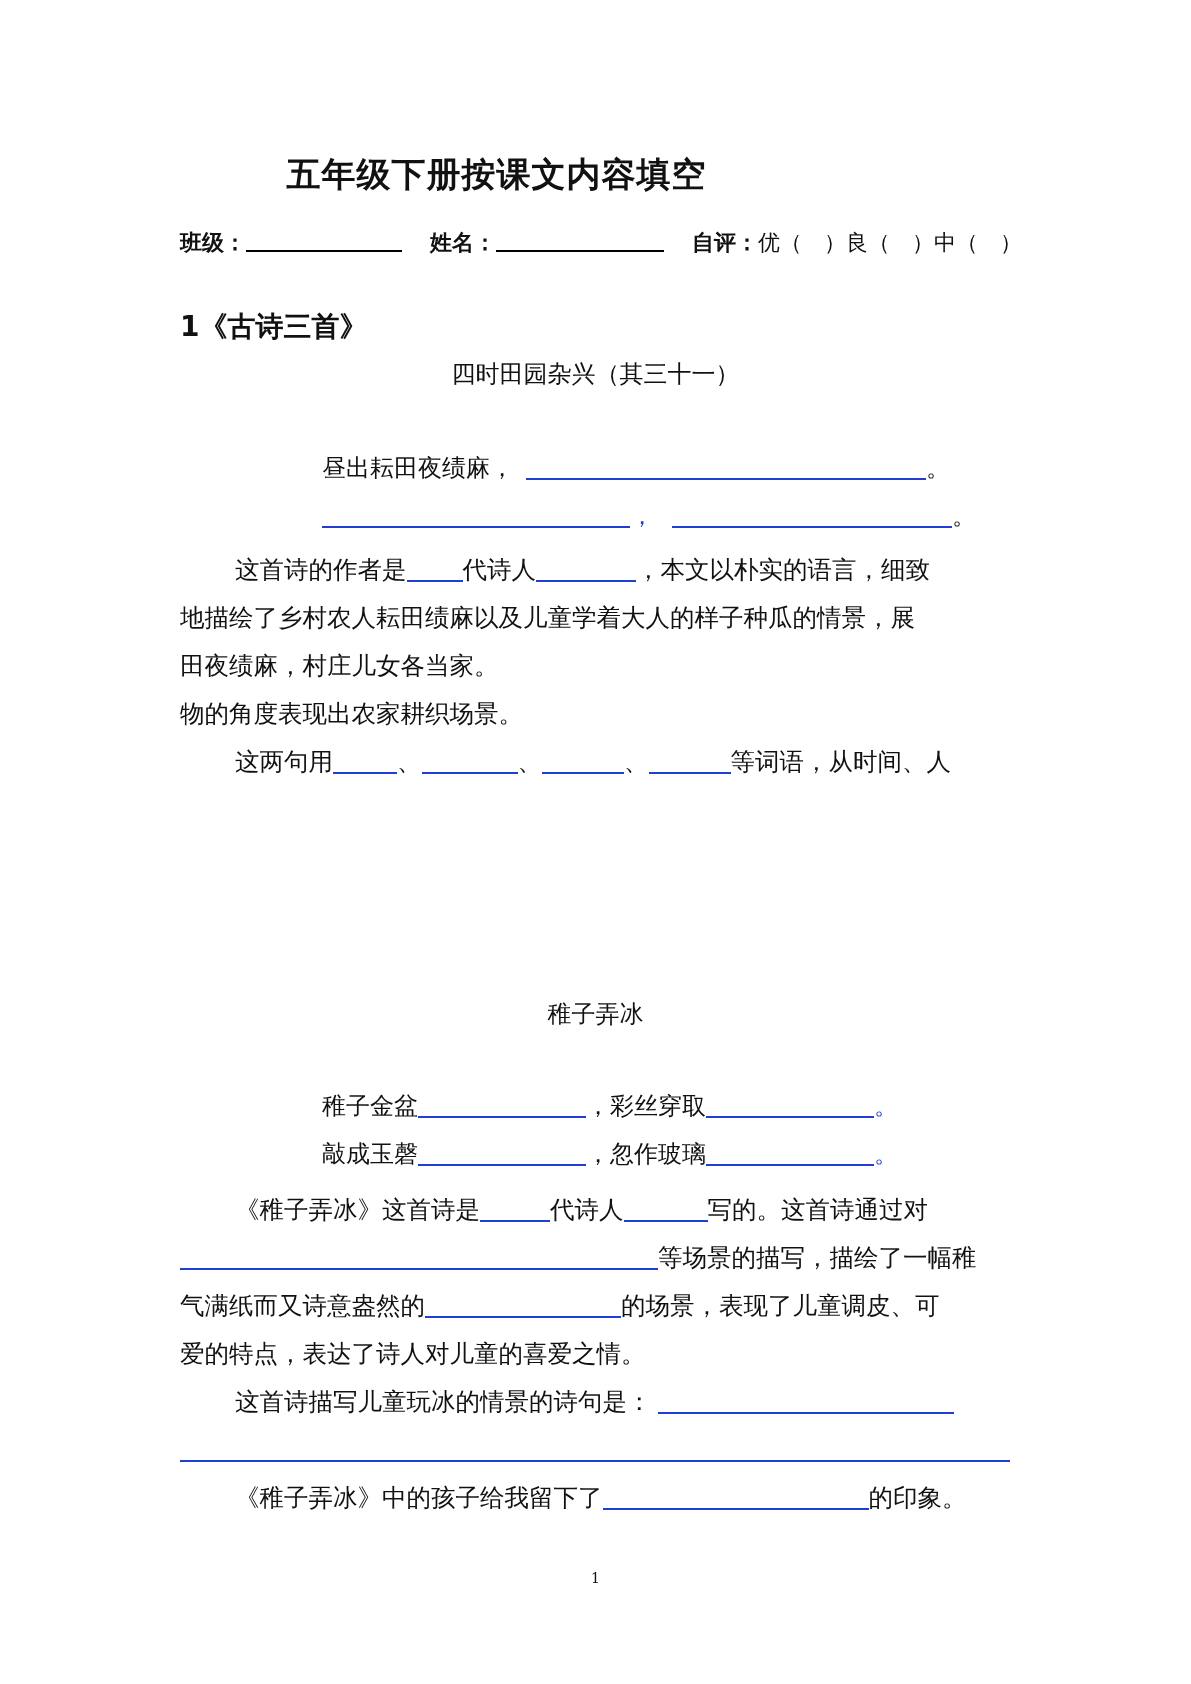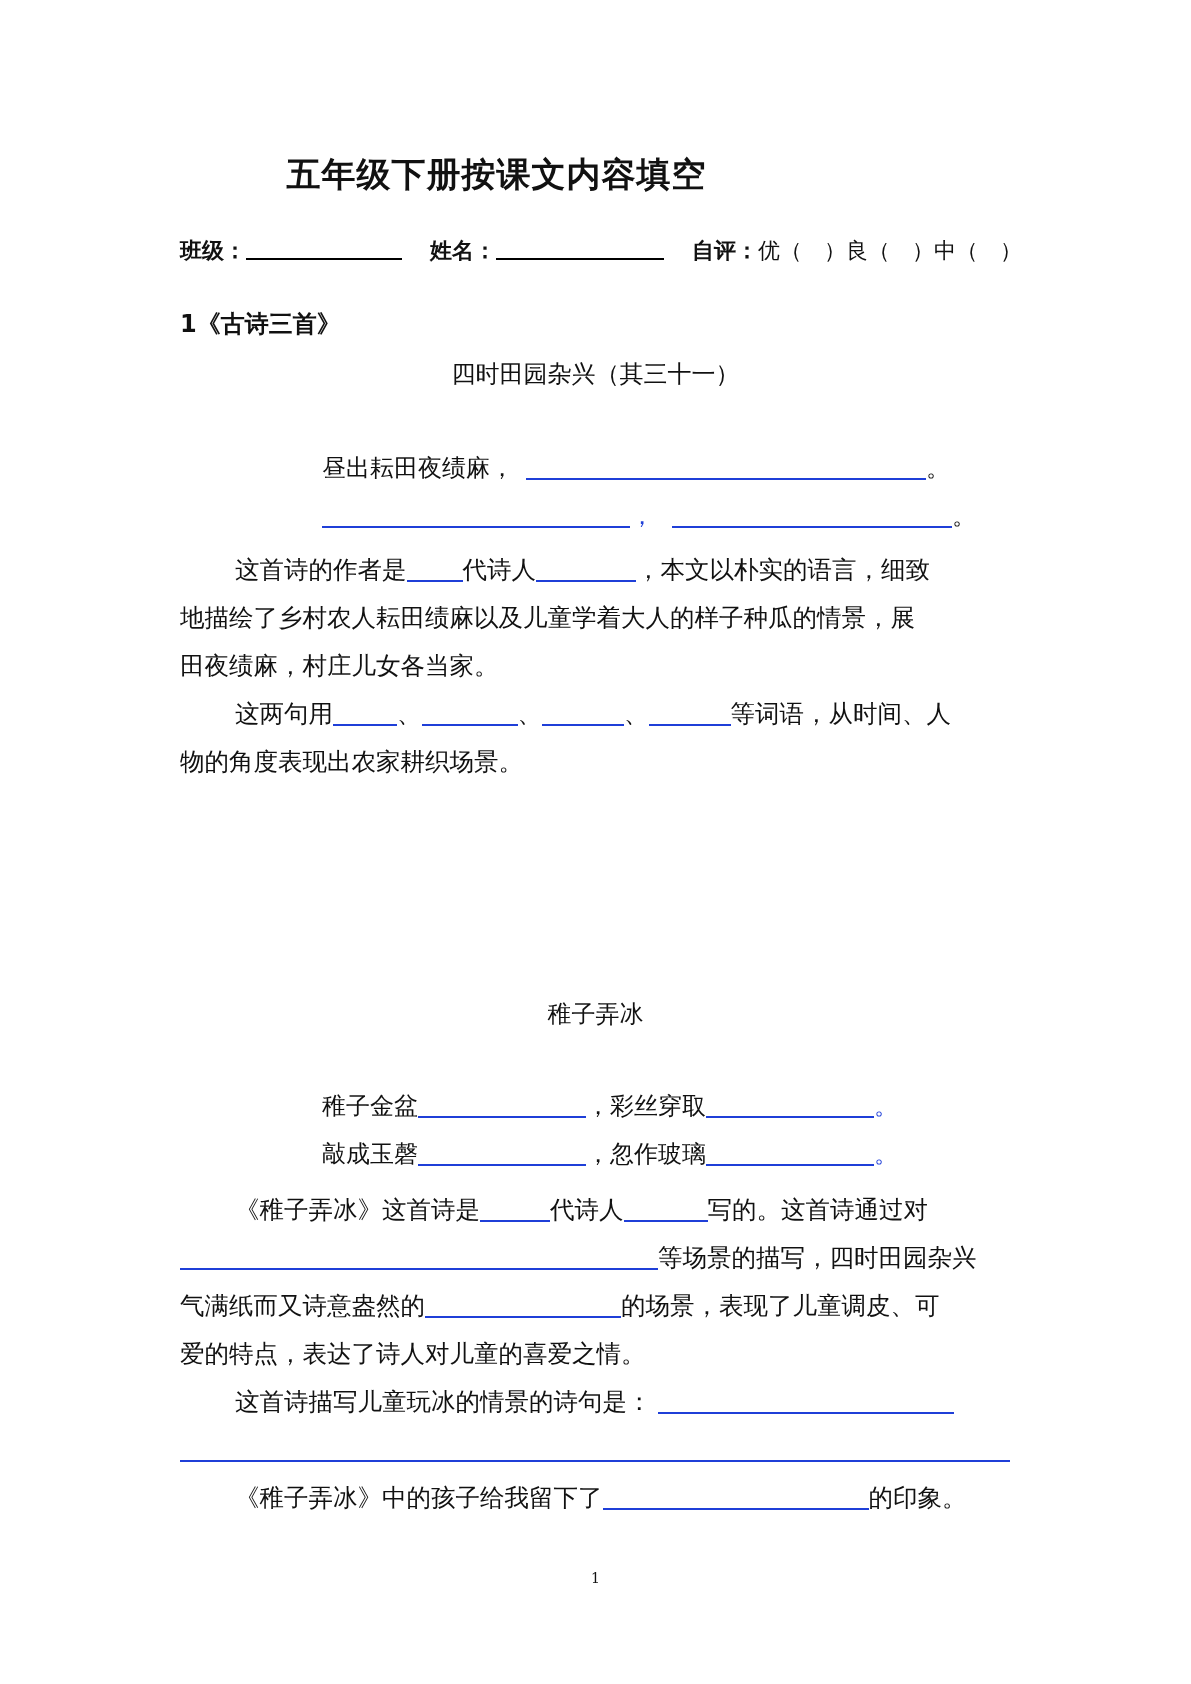--- a/index.html
+++ b/index.html
@@ -8,28 +8,28 @@
       font-family: "DejaVu Serif", "Liberation Serif", serif;
       color: #111111;
     }
     .abs { position: absolute; white-space: nowrap; }
     .title {
       left: 0; width: 993px; top: 152px; text-align: center;
       font-family: "DejaVu Sans", "Liberation Sans", sans-serif;
       font-weight: bold; font-size: 34px; letter-spacing: 1px;
     }
     .hdr {
-      top: 236px; font-size: 22px;
+      top: 228px; font-size: 22px;
       font-family: "DejaVu Sans", "Liberation Sans", sans-serif;
     }
     .hdr b { font-weight: bold; }
     .uline-black { display: inline-block; border-bottom: 2px solid #000; height: 20px; vertical-align: -2px; }
     .serif { font-family: "DejaVu Serif", "Liberation Serif", serif; font-weight: normal; }
     .section {
-      left: 180px; top: 308px; font-size: 24px; font-weight: bold;
+      left: 180px; top: 308px; font-size: 28px; font-weight: bold;
       font-family: "DejaVu Sans", "Liberation Sans", sans-serif;
     }
     .poem-title { left: 0; width: 1191px; text-align: center; font-size: 24px;
       font-family: "DejaVu Sans", "Liberation Sans", sans-serif; }
     .line { font-size: 24px; margin-top: 44px; }
     .blank { display: inline-block; border-bottom: 2px solid #1f3fd8; height: 22px; vertical-align: -4px; }
     .blue { color: #1f3fd8; }
     .para { left: 180px; width: 830px; font-size: 24.5px; line-height: 48px; white-space: normal; text-align: justify; }
     .pagenum { left: 0; width: 1191px; text-align: center; top: 1570px; font-size: 14px; }
   </style>
@@ -58,36 +58,36 @@
     <span>昼出耘田夜绩麻，</span><span class="blank" style="width:400px; margin-left:12px;"></span><span>。</span>
   </div>
   <div class="abs line" style="left:322px; top:456px;">
     <span class="blank" style="width:308px;"></span><span class="blue">，</span><span class="blank" style="width:280px; margin-left:18px;"></span><span>。</span>
   </div>
 
   <div class="abs para" style="top:546px;">
     <div style="text-indent:55px;"><span>这首诗的作者是</span><span class="blank" style="width:56px;"></span><span>代诗人</span><span class="blank" style="width:100px;"></span><span>，本文以朴实的语言，细致</span></div>
     <div>地描绘了乡村农人耘田绩麻以及儿童学着大人的样子种瓜的情景，展</div>
     <div>田夜绩麻，村庄儿女各当家。</div>
+    <div>物的角度表现出农家耕织场景。</div>
     <div style="text-indent:55px;"><span>这两句用</span><span class="blank" style="width:64px;"></span><span>、</span><span class="blank" style="width:96px;"></span><span>、</span><span class="blank" style="width:82px;"></span><span>、</span><span class="blank" style="width:82px;"></span><span>等词语，从时间、人</span></div>
-    <div>物的角度表现出农家耕织场景。</div>
   </div>
 
   <div class="abs poem-title" style="top:998px;text-align:center;">稚子弄冰</div>
 
   <div class="abs line" style="left:322px; top:1046px;">
     <span>稚子金盆</span><span class="blank" style="width:168px;"></span><span>，彩丝穿取</span><span class="blank" style="width:168px;"></span><span class="blue">。</span>
   </div>
   <div class="abs line" style="left:322px; top:1094px;">
     <span>敲成玉磬</span><span class="blank" style="width:168px;"></span><span>，忽作玻璃</span><span class="blank" style="width:168px;"></span><span class="blue">。</span>
   </div>
 
   <div class="abs para" style="top:1186px;">
     <div style="text-indent:55px;"><span>《稚子弄冰》这首诗是</span><span class="blank" style="width:70px;"></span><span>代诗人</span><span class="blank" style="width:84px;"></span><span>写的。这首诗通过对</span></div>
-    <div><span class="blank" style="width:478px;"></span><span>等场景的描写，四时田园杂兴</span></div>
+    <div><span class="blank" style="width:478px;"></span><span>等场景的描写，描绘了一幅稚</span></div>
     <div><span>气满纸而又诗意盎然的</span><span class="blank" style="width:196px;"></span><span>的场景，表现了儿童调皮、可</span></div>
     <div>爱的特点，表达了诗人对儿童的喜爱之情。</div>
     <div style="text-indent:55px;"><span>这首诗描写儿童玩冰的情景的诗句是：</span><span class="blank" style="width:296px; margin-left:6px;"></span></div>
     <div style="height:48px;"><span class="blank" style="width:830px;"></span></div>
     <div style="text-indent:55px;"><span>《稚子弄冰》中的孩子给我留下了</span><span class="blank" style="width:266px;"></span><span>的印象。</span></div>
   </div>
 
   <div class="abs pagenum">1</div>
 </div>
 

